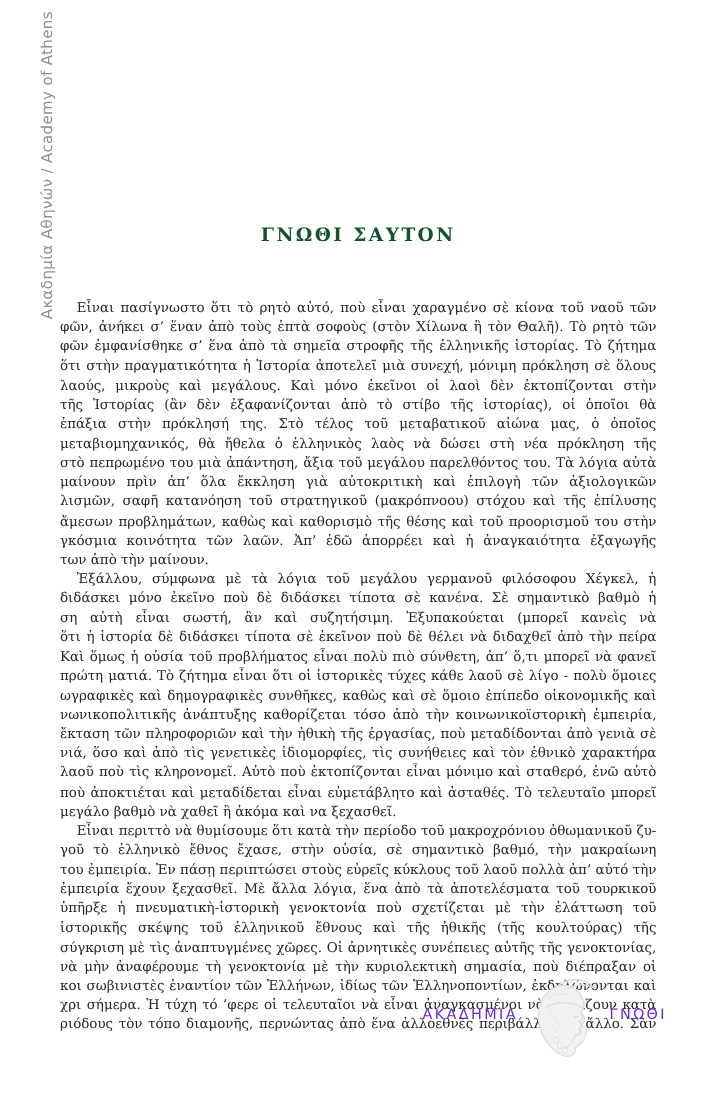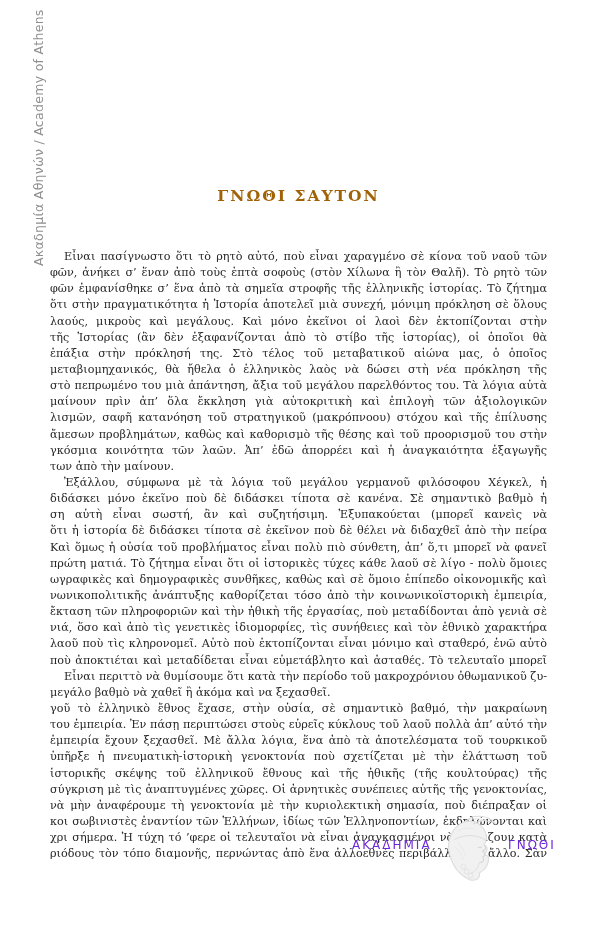--- a/index.html
+++ b/index.html
@@ -24,21 +24,21 @@
   }
   .doc-title{
     position:absolute;
     left:50px;top:186px;
     width:497px;
     margin:0;
     text-align:center;
     font-size:15.5px;
     font-weight:bold;
     letter-spacing:2px;
-    color:#a16207;
+    color:#14532d;
   }
   .doc-body{
     position:absolute;
     left:50px;top:249px;
     width:497px;
     font-size:11.2px;
     line-height:16.15px;
     color:#262626;
   }
   .doc-body .line{
@@ -97,22 +97,22 @@
       <div class="line">ση αὐτὴ εἶναι σωστή, ἂν καὶ συζητήσιμη. Ἐξυπακούεται (μπορεῖ κανεὶς νὰ διαφωνήσει),</div>
       <div class="line">ὅτι ἡ ἱστορία δὲ διδάσκει τίποτα σὲ ἐκεῖνον ποὺ δὲ θέλει νὰ διδαχθεῖ ἀπὸ τὴν πείρα της.</div>
       <div class="line">Καὶ ὅμως ἡ οὐσία τοῦ προβλήματος εἶναι πολὺ πιὸ σύνθετη, ἀπ’ ὅ,τι μπορεῖ νὰ φανεῖ ἀπὸ</div>
       <div class="line">πρώτη ματιά. Τὸ ζήτημα εἶναι ὅτι οἱ ἱστορικὲς τύχες κάθε λαοῦ σὲ λίγο - πολὺ ὅμοιες γε-</div>
       <div class="line">ωγραφικὲς καὶ δημογραφικὲς συνθῆκες, καθὼς καὶ σὲ ὅμοιο ἐπίπεδο οἰκονομικῆς καὶ κοι-</div>
       <div class="line">νωνικοπολιτικῆς ἀνάπτυξης καθορίζεται τόσο ἀπὸ τὴν κοινωνικοϊστορικὴ ἐμπειρία, τὴν</div>
       <div class="line">ἔκταση τῶν πληροφοριῶν καὶ τὴν ἠθικὴ τῆς ἐργασίας, ποὺ μεταδίδονται ἀπὸ γενιὰ σὲ γε-</div>
       <div class="line">νιά, ὅσο καὶ ἀπὸ τὶς γενετικὲς ἰδιομορφίες, τὶς συνήθειες καὶ τὸν ἐθνικὸ χαρακτήρα τοῦ</div>
       <div class="line">λαοῦ ποὺ τὶς κληρονομεῖ. Αὐτὸ ποὺ ἐκτοπίζονται εἶναι μόνιμο καὶ σταθερό, ἐνῶ αὐτὸ</div>
       <div class="line">ποὺ ἀποκτιέται καὶ μεταδίδεται εἶναι εὐμετάβλητο καὶ ἀσταθές. Τὸ τελευταῖο μπορεῖ σὲ</div>
+      <div class="line lastline">μεγάλο βαθμὸ νὰ χαθεῖ ἢ ἀκόμα καὶ να ξεχασθεῖ.</div>
       <div class="line first">Εἶναι περιττὸ νὰ θυμίσουμε ὅτι κατὰ τὴν περίοδο τοῦ μακροχρόνιου ὀθωμανικοῦ ζυ-</div>
-      <div class="line lastline">μεγάλο βαθμὸ νὰ χαθεῖ ἢ ἀκόμα καὶ να ξεχασθεῖ.</div>
       <div class="line">γοῦ τὸ ἑλληνικὸ ἔθνος ἔχασε, στὴν οὐσία, σὲ σημαντικὸ βαθμό, τὴν μακραίωνη ἱστορικὴ</div>
       <div class="line">του ἐμπειρία. Ἐν πάσῃ περιπτώσει στοὺς εὐρεῖς κύκλους τοῦ λαοῦ πολλὰ ἀπ’ αὐτό τὴν</div>
       <div class="line">ἐμπειρία ἔχουν ξεχασθεῖ. Μὲ ἄλλα λόγια, ἕνα ἀπὸ τὰ ἀποτελέσματα τοῦ τουρκικοῦ ζυγοῦ</div>
       <div class="line">ὑπῆρξε ἡ πνευματικὴ-ἱστορικὴ γενοκτονία ποὺ σχετίζεται μὲ τὴν ἐλάττωση τοῦ ἐπιπέδου</div>
       <div class="line">ἱστορικῆς σκέψης τοῦ ἑλληνικοῦ ἔθνους καὶ τῆς ἠθικῆς (τῆς κουλτούρας) τῆς ἐργασίας σὲ</div>
       <div class="line">σύγκριση μὲ τὶς ἀναπτυγμένες χῶρες. Οἱ ἀρνητικὲς συνέπειες αὐτῆς τῆς γενοκτονίας, γιὰ</div>
       <div class="line">νὰ μὴν ἀναφέρουμε τὴ γενοκτονία μὲ τὴν κυριολεκτικὴ σημασία, ποὺ διέπραξαν οἱ τοῦρ-</div>
       <div class="line">κοι σωβινιστὲς ἐναντίον τῶν Ἑλλήνων, ἰδίως τῶν Ἑλληνοποντίων, ἐκδηλώνονται καὶ μέ-</div>
       <div class="line">χρι σήμερα. Ἡ τύχη τό ’φερε οἱ τελευταῖοι νὰ εἶναι ἀναγκασμένοι νὰ ἀλλάζουν κατὰ πε-</div>
       <div class="line">ριόδους τὸν τόπο διαμονῆς, περνώντας ἀπὸ ἕνα ἀλλοεθνὲς περιβάλλον σὲ ἄλλο. Σὰν ἀπο-</div>

